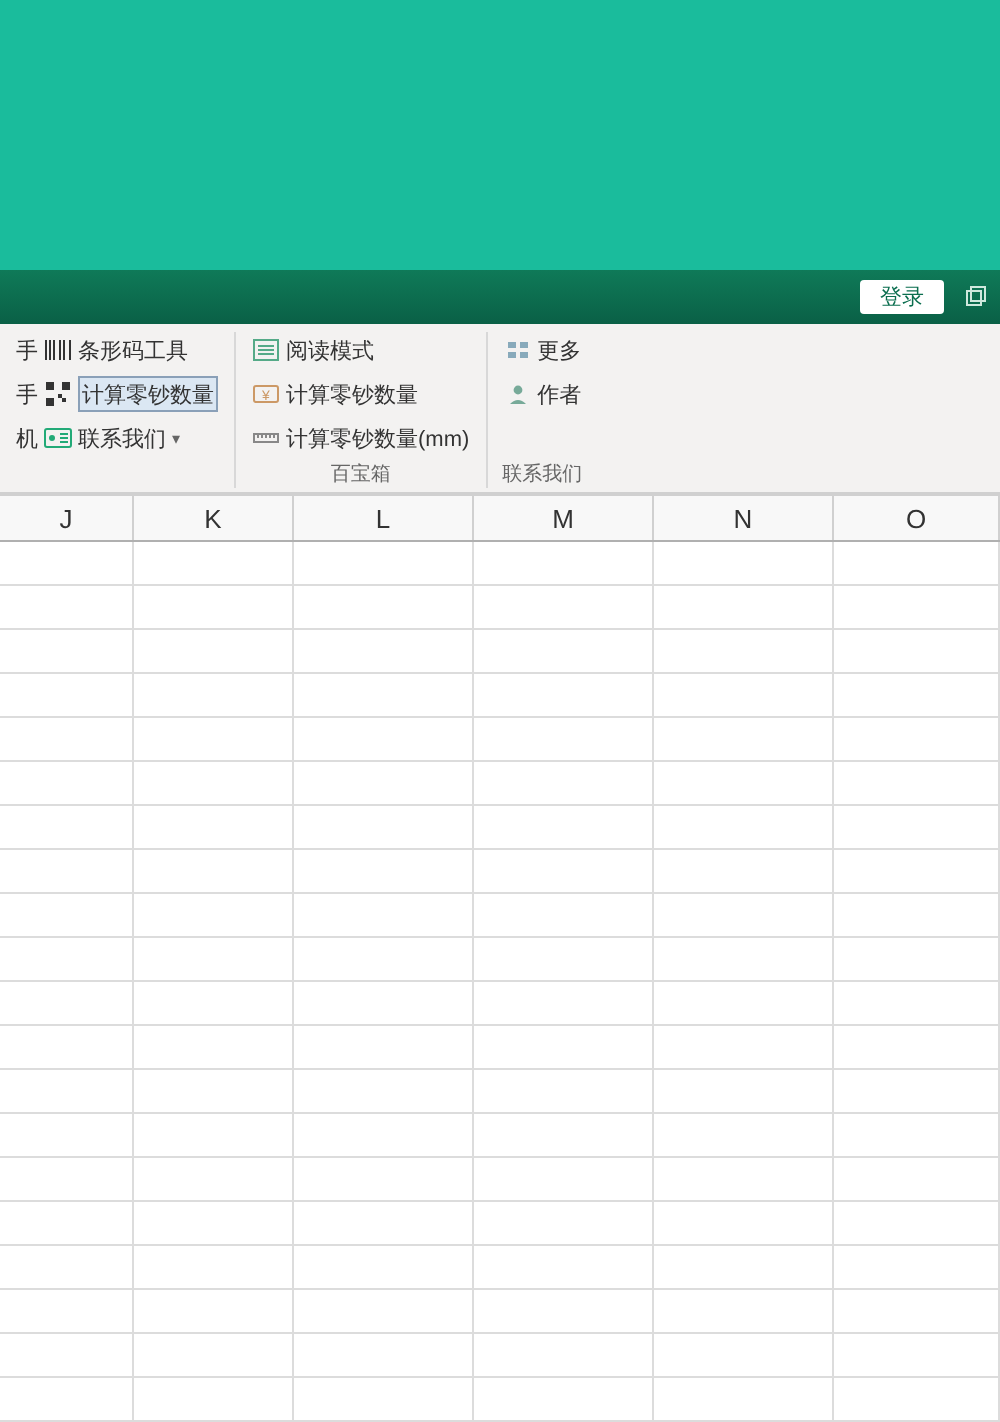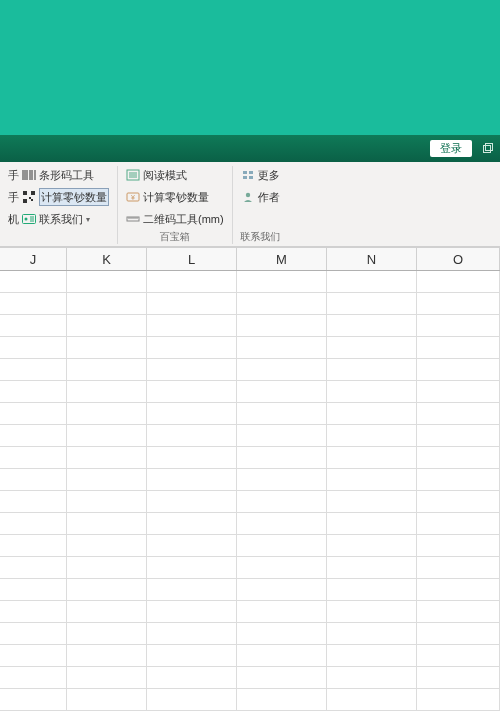--- a/index.html
+++ b/index.html
@@ -204,21 +204,21 @@
         <span class="ribbon-ico">
           <svg width="14" height="12" viewBox="0 0 14 12">
               <rect x="1" y="4" width="12" height="4" fill="none" stroke="#888" stroke-width="1"></rect>
               <line x1="3" y1="4" x2="3" y2="6" stroke="#888"></line>
               <line x1="5" y1="4" x2="5" y2="6" stroke="#888"></line>
               <line x1="7" y1="4" x2="7" y2="6" stroke="#888"></line>
               <line x1="9" y1="4" x2="9" y2="6" stroke="#888"></line>
               <line x1="11" y1="4" x2="11" y2="6" stroke="#888"></line>
             </svg>
         </span>
-        <span>二维码工具(mm)</span>
+        <span>计算零钞数量(mm)</span>
       </div>
     </div>
     <div class="group-label">百宝箱</div>
   </div>
 
   <div class="ribbon-col">
     <div class="ribbon-rows">
       <div class="ribbon-item">
         <span class="ribbon-ico">
           <svg width="14" height="12" viewBox="0 0 14 12">

